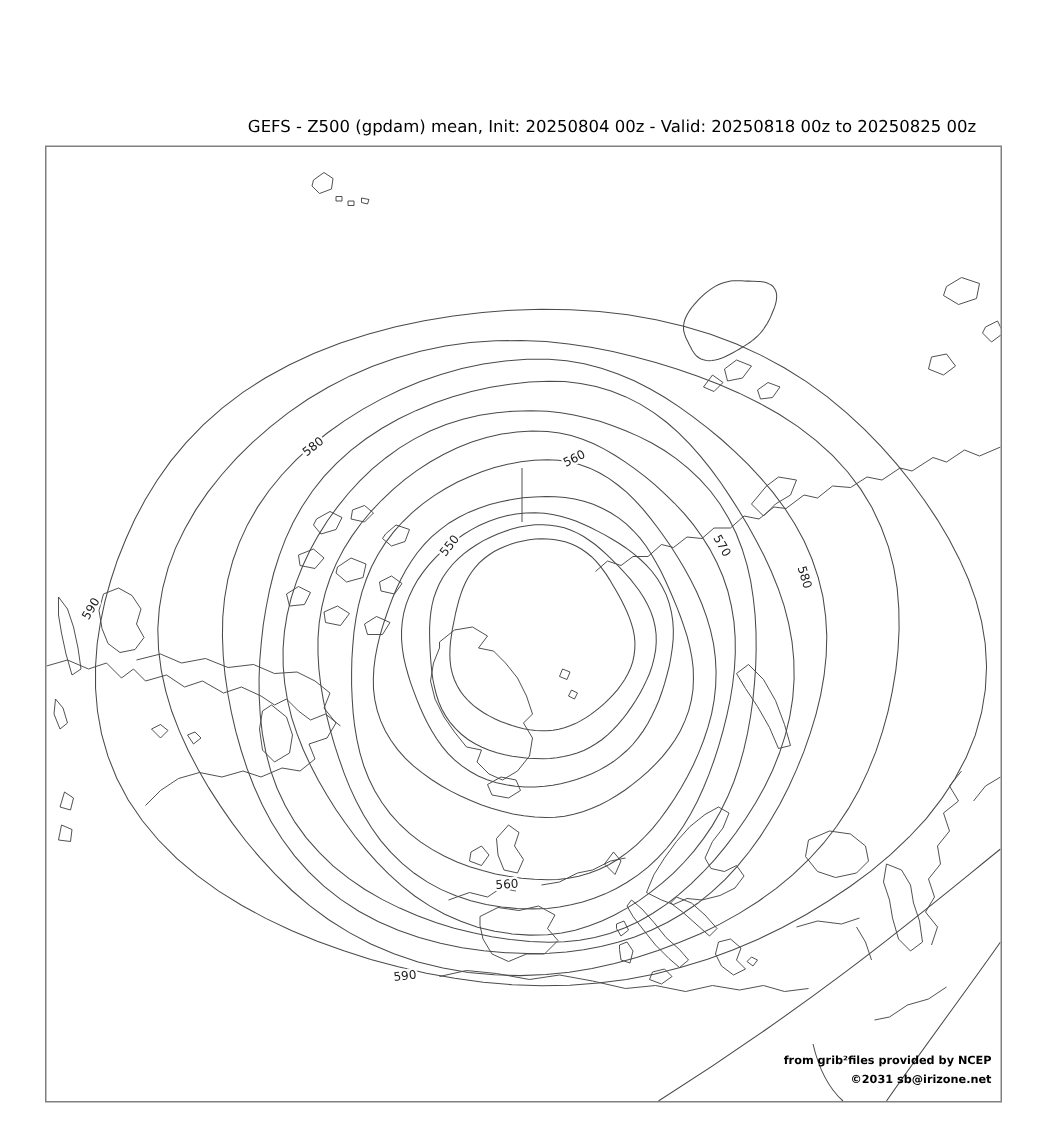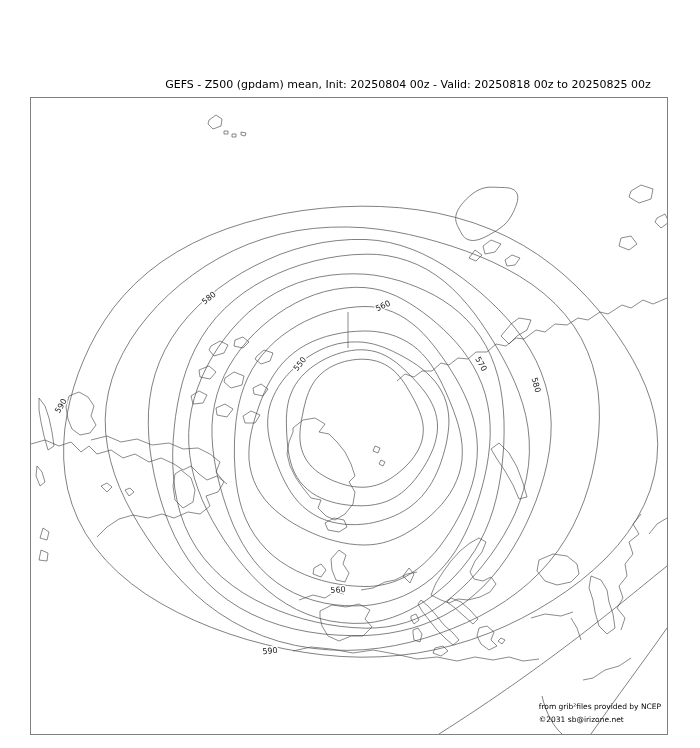--- a/index.html
+++ b/index.html
@@ -3,22 +3,22 @@
 <meta charset="utf-8">
 <style>
   html,body{margin:0;padding:0;background:#ffffff;}
   .page{position:relative;width:700px;height:748px;background:#fff;overflow:hidden;
         font-family:"DejaVu Sans","Liberation Sans",sans-serif;}
   .title{position:absolute;top:78px;left:18px;width:100%;text-align:center;
          font-size:11px;color:#000;letter-spacing:0px;margin-left:40px;}
   .map-frame{position:absolute;left:30px;top:97px;width:636px;height:636px;
              border:1px solid #808080;background:#fff;}
   .map-frame svg{position:absolute;left:0;top:0;display:block;}
-  .attrib{position:absolute;right:6px;bottom:8px;text-align:left;
-          font-size:7.5px;color:#000;line-height:13px;}
+  .attrib{position:absolute;right:6px;bottom:8px;text-align:right;
+          font-size:7.5px;color:#000;line-height:13px;font-weight:bold;}
 </style>
 </head>
 <body>
 
 <div class="page">
   <div class="title">GEFS - Z500 (gpdam) mean, Init: 20250804 00z - Valid: 20250818 00z to 20250825 00z</div>
   <div class="map-frame" style="border-color: rgb(128, 128, 128);">
     <svg id="map-svg" width="636" height="636" viewBox="0 0 636 636">
       <g id="coasts">
           <path d="M636,200 l-14,6 l-10,-4 l-12,8 l-9,-3 l-14,9 l-8,-2 l-12,8 l-10,-2 l-11,7 l-12,-1 l-10,8 l-9,-2 l-12,9 l-8,-1 l-10,8 l-10,-2 l-9,8 l-11,0 l-8,7 l-10,-1 l-9,7 l-8,-2 l-9,8 l-10,0 l-8,6 l-9,-3 l-8,7" fill="none" stroke="#3d3d3d" stroke-width="0.6" stroke-linejoin="round"></path>

